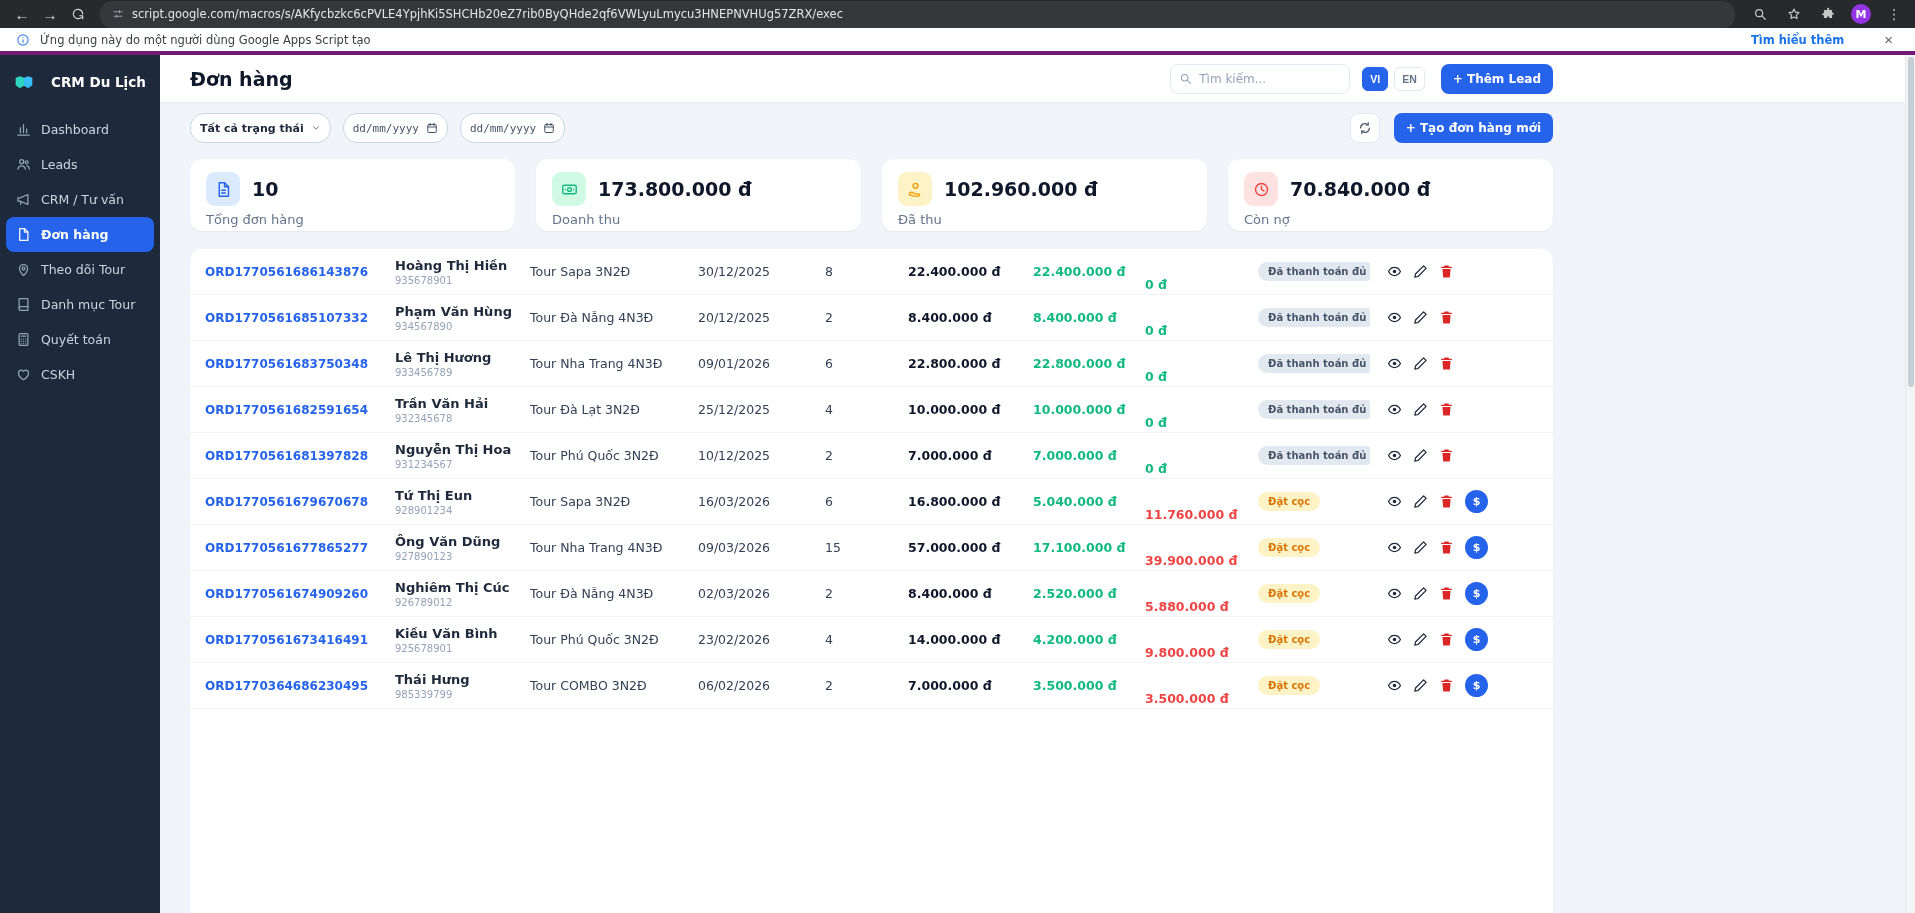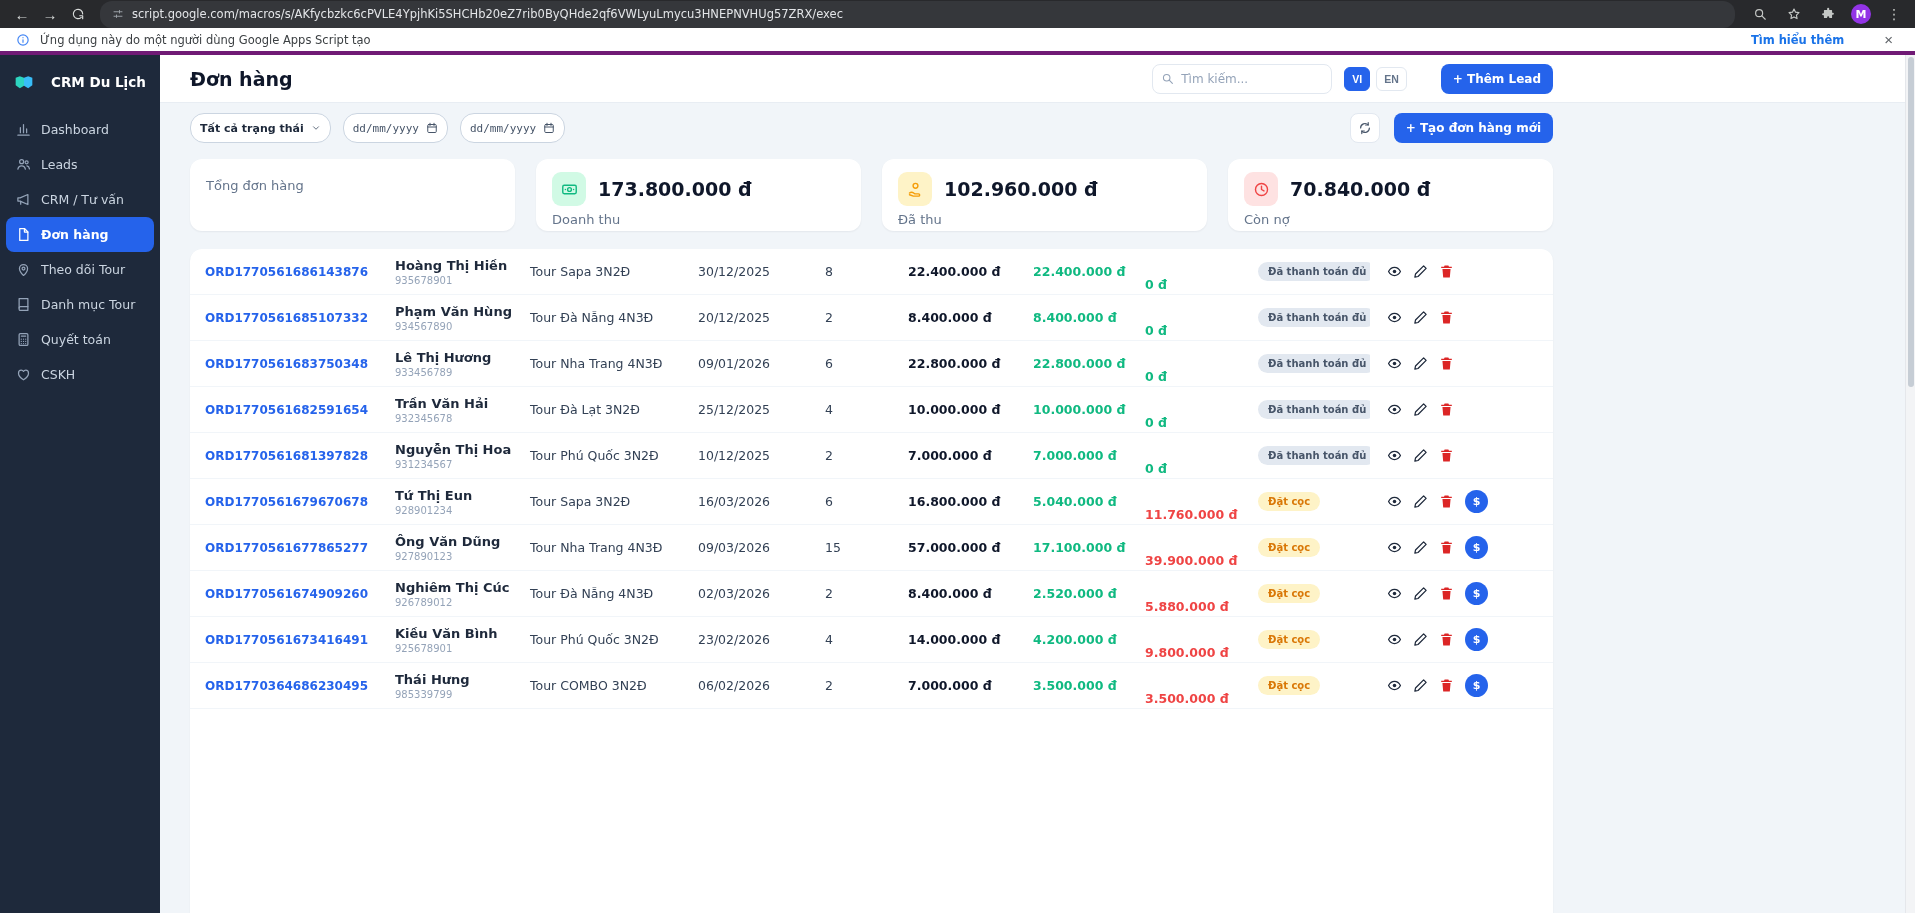--- a/index.html
+++ b/index.html
@@ -53,21 +53,21 @@
   .page-title{font-size:19px; font-weight:700; color:#0f172a;}
   .header-right{display:flex; align-items:center; gap:6px;}
   .search-wrap{position:relative; margin-right:6px;}
   .search-wrap svg{position:absolute; left:9px; top:8px; width:13px; height:13px; color:#94a3b8;}
   .search-input{width:180px; height:30px; border:1px solid #e2e8f0; border-radius:8px; padding:0 10px 0 28px; font-size:12px; color:#334155; outline:none; font-family:inherit;}
   .search-input::placeholder{color:#94a3b8;}
   .lang-btn{height:24px; padding:0 7px; font-size:10.5px; font-weight:700; border-radius:6px; cursor:pointer;}
   .lang-vi{background:var(--accent); color:#fff; border:1px solid var(--accent);}
   .lang-en{background:#fff; color:#64748b; border:1px solid #e2e8f0;}
   .btn-primary{height:30px; padding:0 12px; background:var(--accent); color:#fff; border:none; border-radius:8px; font-size:12px; font-weight:600; cursor:pointer; white-space:nowrap; font-family:inherit;}
-  .add-lead{margin-left:28px;}
+  .add-lead{margin-left:10px;}
 
   .content{flex:1; display:flex; flex-direction:column; min-height:0;}
   .filters{width:1363px; margin:10px 0 0 30px; display:flex; justify-content:space-between; align-items:center;}
   .filters-left{display:flex; align-items:center; gap:12px;}
   .select-box,.date-box{height:30px; background:#fff; border:1px solid #cbd5e1; border-radius:14px; display:flex; align-items:center; gap:7px; padding:0 9px; cursor:pointer;}
   .select-box{font-size:11px; color:#1e293b; font-weight:600;}
   .select-box svg{width:10px; height:10px; color:#475569;}
   .date-box{font-size:11px; color:#475569; font-family:"DejaVu Sans Mono","Liberation Mono",monospace;}
   .date-box svg{width:12px; height:12px; color:#475569;}
   .filters-right{display:flex; align-items:center; gap:14px;}
@@ -305,20 +305,29 @@
                 <path d="M4.5 12a7.5 7.5 0 0113-5.2M19.5 12a7.5 7.5 0 01-13 5.2"></path>
                 <path d="M17.5 2.5v4.3H13M6.5 21.5v-4.3H11"></path>
               </svg>
           </button>
           <button class="btn-primary">+ Tạo đơn hàng mới</button>
         </div>
       </div>
 
       <div class="stats">
         <div class="stat-card">
+          <div class="stat-top">
+            <span class="stat-icon ic-blue">
+                <svg class="sic" viewBox="0 0 24 24">
+                  <path d="M6 2.5h7.5L19 8v13.5H6z"></path>
+                  <path d="M13.5 2.5V8H19M9.5 13h5M9.5 17h5"></path>
+                </svg>
+              </span>
+            <span class="stat-value">10</span>
+          </div>
           <div class="stat-label">Tổng đơn hàng</div>
         </div>
         <div class="stat-card">
           <div class="stat-top">
             <span class="stat-icon ic-green">
                 <svg class="sic" viewBox="0 0 24 24">
                   <rect x="2.5" y="6" width="19" height="12" rx="2"></rect>
                   <circle cx="12" cy="12" r="2.7"></circle>
                   <path d="M6.2 12h.01M17.8 12h.01"></path>
                 </svg>

